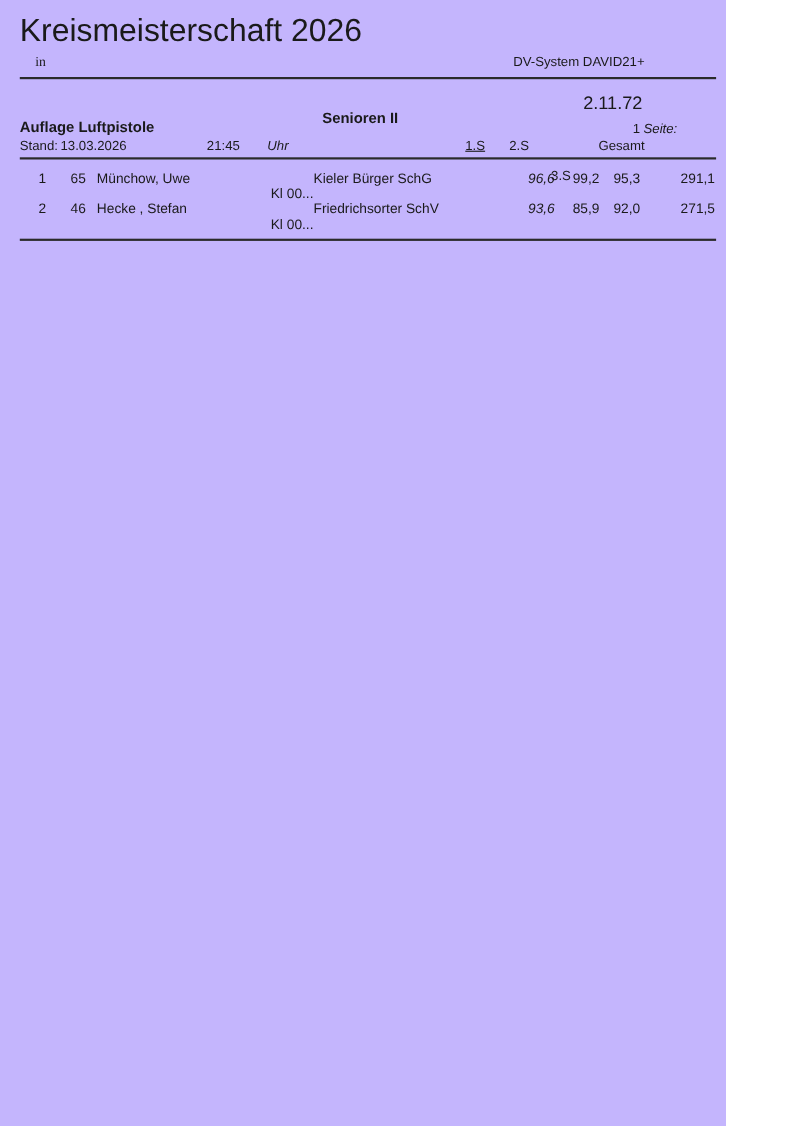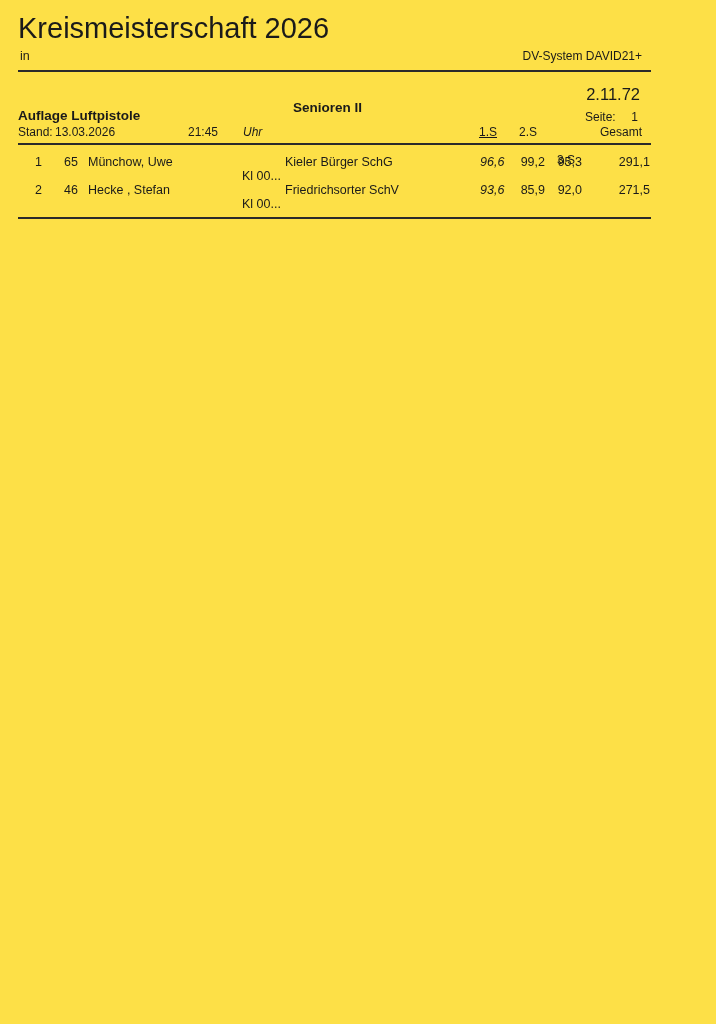--- a/index.html
+++ b/index.html
@@ -2,45 +2,45 @@
 <html><head>
 <meta charset="utf-8">
 <style>
   html, body {
     margin: 0;
     padding: 0;
     background: #ffffff;
   }
   .page {
     position: relative;
-    width: 716px;
+    width: 660px;
     height: 1024px;
-    background: #fde047;
+    background: #c4b5fd;
     font-family: "Liberation Sans", "DejaVu Sans", sans-serif;
     color: #1a1a1a;
     overflow: hidden;
     -webkit-font-smoothing: antialiased;
   }
   .abs { position: absolute; white-space: nowrap; }
 
   .title       { left: 18px; top: 12px; font-size: 29px; letter-spacing: 0px; }
-  .in-label    { left: 20px; top: 49px; font-size: 12.5px; }
+  .in-label    { left: 32px; top: 49px; font-size: 12.5px; font-family: Liberation Serif, serif; }
   .dv-system   { right: 74px; top: 49px; font-size: 12px; }
 
   .rule { position: absolute; left: 18px; width: 633px; height: 2px; background: #2a2a2a; }
   .rule-header  { top: 70px; }
   .rule-thead   { top: 143px; }
   .rule-bottom  { top: 217px; }
 
   .list-title  { left: 18px; top: 84px; font-size: 19.5px; }
   .report-code { right: 76px; top: 85px; font-size: 16.5px; }
 
   .discipline  { left: 18px;  top: 108px; font-size: 13.5px; font-weight: bold; }
   .class-name  { left: 293px; top: 100px; font-size: 13.5px; font-weight: bold; }
-  .page-label  { left: 585px; top: 110px; font-size: 12px; }
+  .page-label  { left: 585px; top: 110px; font-size: 12px; font-style: italic; }
   .page-number { right: 78px; top: 110px; font-size: 12px; }
 
   .meta-row { font-size: 12px; top: 125px; }
   .stand-label { left: 18px; }
   .stand-date  { left: 55px; }
   .stand-time  { left: 188px; }
   .time-unit   { left: 243px; font-style: italic; }
 
   .colhead { font-size: 12px; top: 125px; }
   .ch-s1    { right: 219px; text-decoration: underline; }
@@ -52,21 +52,21 @@
   .result-row {
     display: flex;
     align-items: center;
     height: 28px;
     font-size: 12.5px;
   }
   .cell { white-space: nowrap; overflow: visible; }
   .c-rank   { width: 24px;  text-align: right; }
   .c-start  { width: 36px;  text-align: right; }
   .c-name   { width: 150px; text-align: left; padding-left: 10px; }
-  .c-class  { width: 47px;  text-align: center; margin-top: 28px; }
+  .c-class  { width: 47px;  text-align: right; margin-top: 28px; }
   .c-club   { width: 195px; text-align: left; }
   .c-s1     { width: 25px;  text-align: left; font-style: italic; }
   .c-s2     { width: 40px;  text-align: right; }
   .c-s3     { width: 37px;  text-align: right; }
   .c-total  { width: 68px;  text-align: right; }
 </style>
 </head>
 <body>
 
 <div class="page">

